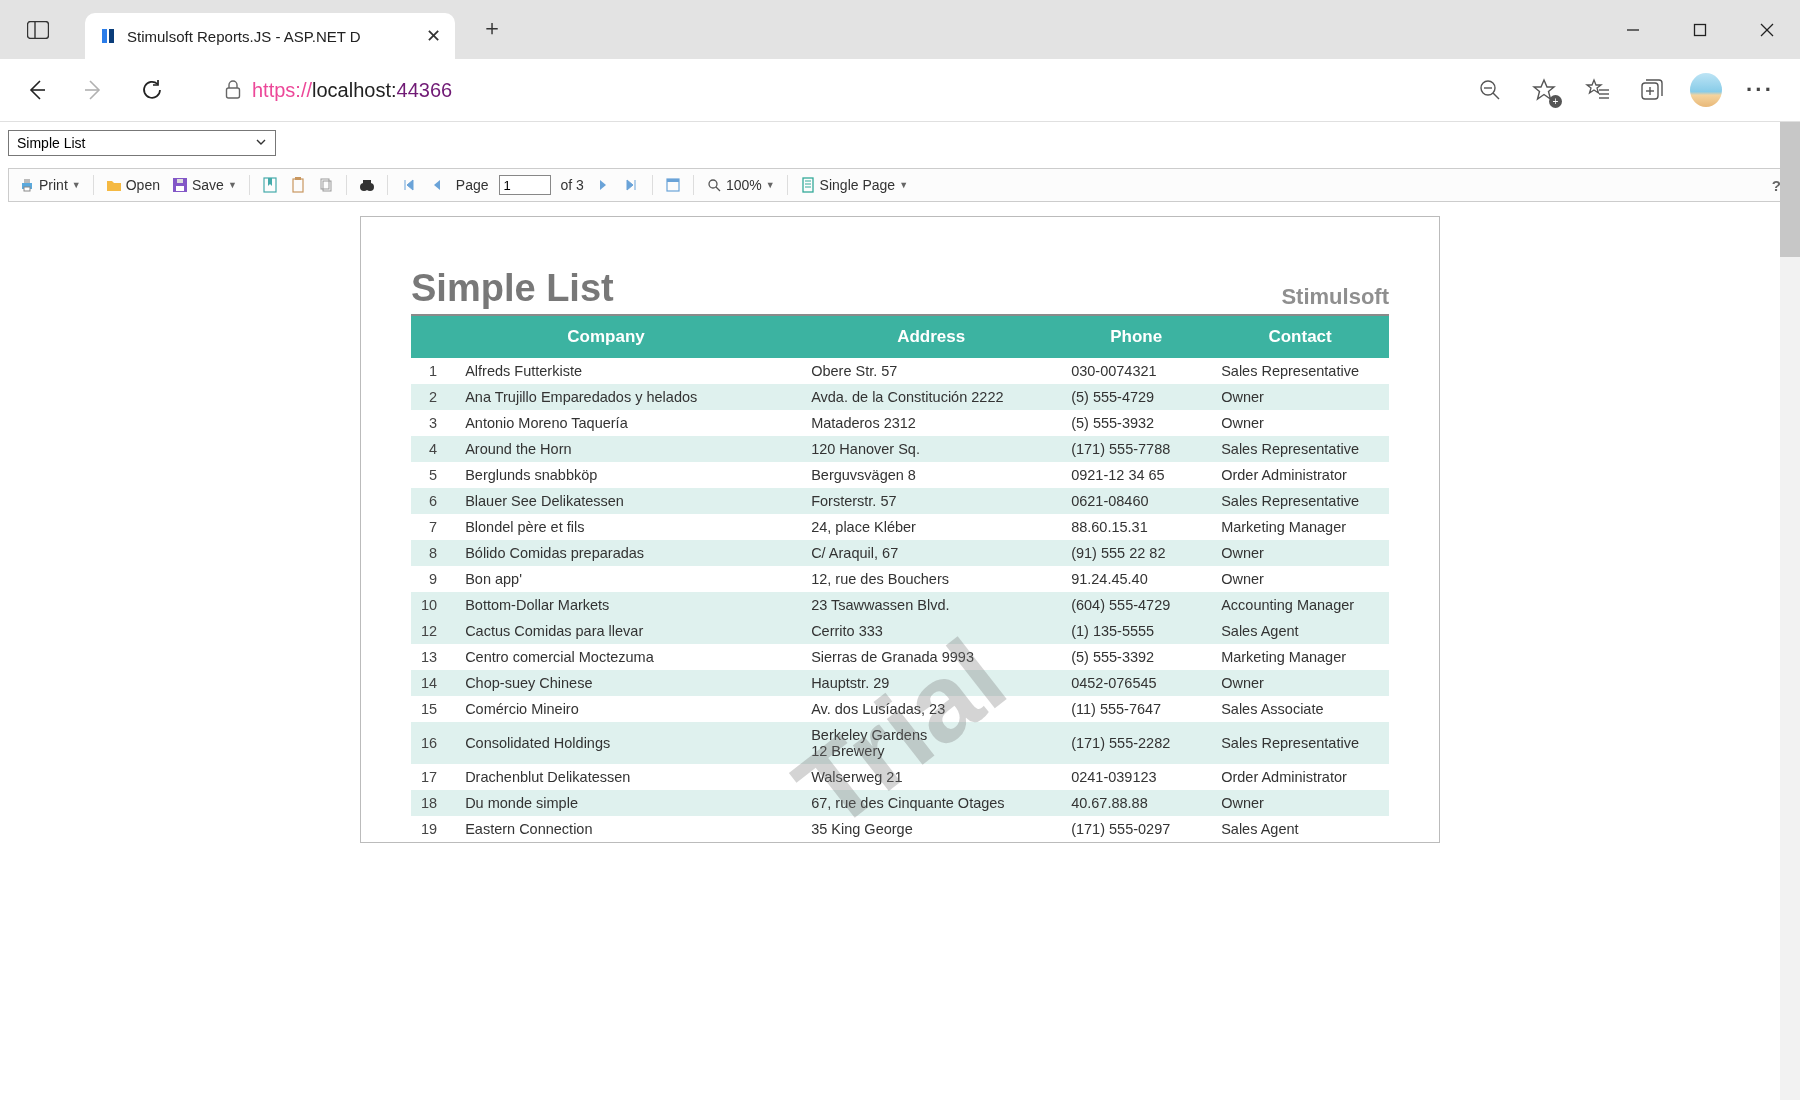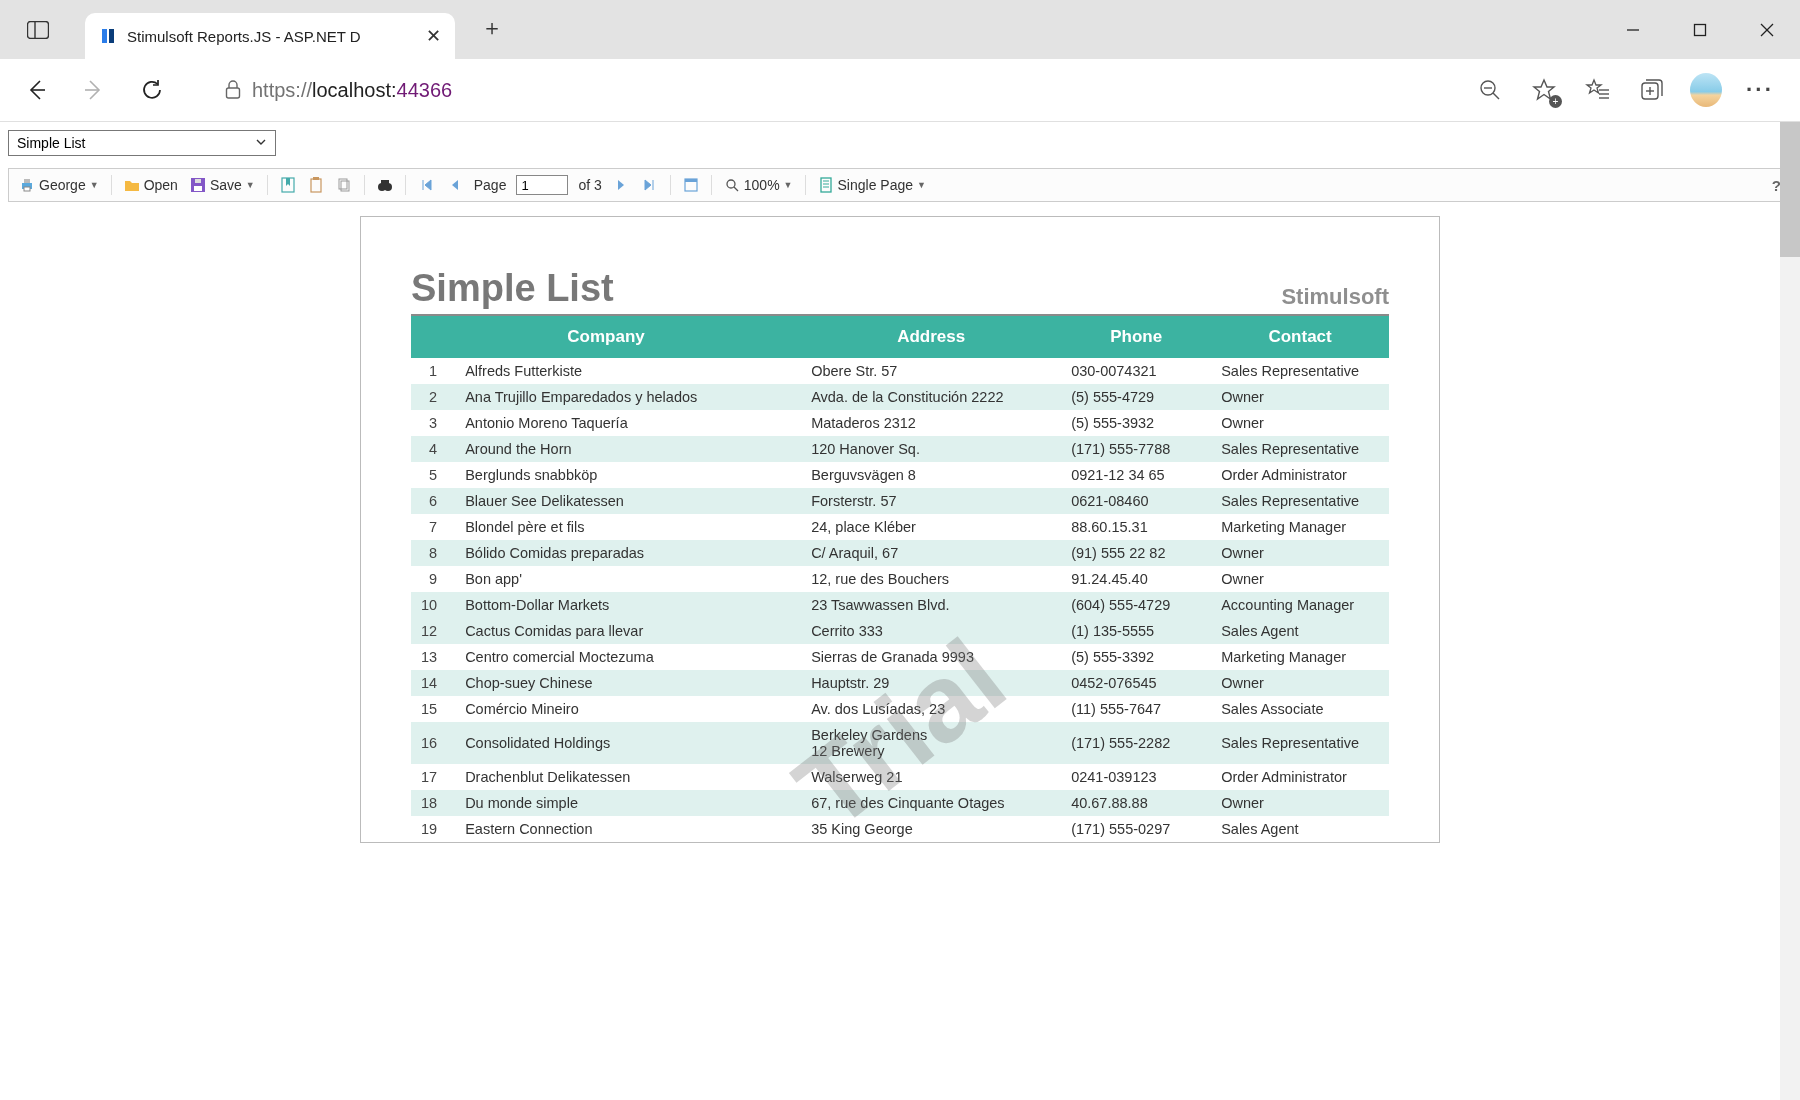--- a/index.html
+++ b/index.html
@@ -133,21 +133,21 @@
         </svg>
     </div>
     <div class="address-bar-wrap">
       <span class="site-info">
         <svg width="18" height="20" viewBox="0 0 18 20">
             <rect x="2.5" y="8" width="13" height="10" rx="2" fill="none" stroke="#666" stroke-width="1.4"></rect>
             <path d="M5 8 V5 a4 4 0 0 1 8 0 V8" fill="none" stroke="#666" stroke-width="1.4"></path>
           </svg>
       </span>
       <div class="address-bar" style="display:flex;align-items:center;">
-        <span style="color:#737373">https://</span>
+        <span style="color:#ec4899">https://</span>
           <span style="color:#222">localhost:</span>
           <span style="color:#701a75">44366</span>
       </div>
     </div>
     <div class="nav-icons-right">
       <div class="nav-icon">
         <svg width="24" height="24" viewBox="0 0 24 24">
             <circle cx="10" cy="10" r="7" fill="none" stroke="#555" stroke-width="1.4"></circle>
             <line x1="15" y1="15" x2="21" y2="21" stroke="#555" stroke-width="1.4"></line>
             <line x1="6" y1="10" x2="14" y2="10" stroke="#555" stroke-width="1.4"></line>
@@ -195,21 +195,21 @@
 
       <div class="toolbar">
         <div class="tb-item">
           <span class="tb-icon">
               <svg width="16" height="16" viewBox="0 0 16 16">
                 <rect x="3" y="6" width="10" height="6" fill="#5aa9dd"></rect>
                 <rect x="5" y="2" width="6" height="4" fill="#bbb"></rect>
                 <rect x="5" y="10" width="6" height="4" fill="#fff" stroke="#888"></rect>
               </svg>
             </span>
-          <span>George</span>
+          <span>Print</span>
           <span class="caret">▼</span>
         </div>
         <div class="tb-sep"></div>
         <div class="tb-item">
           <span class="tb-icon">
               <svg width="16" height="16" viewBox="0 0 16 16">
                 <path d="M1 4 h5 l2 2 h7 v8 h-14 z" fill="#f5b942"></path>
               </svg>
             </span>
           <span>Open</span>

